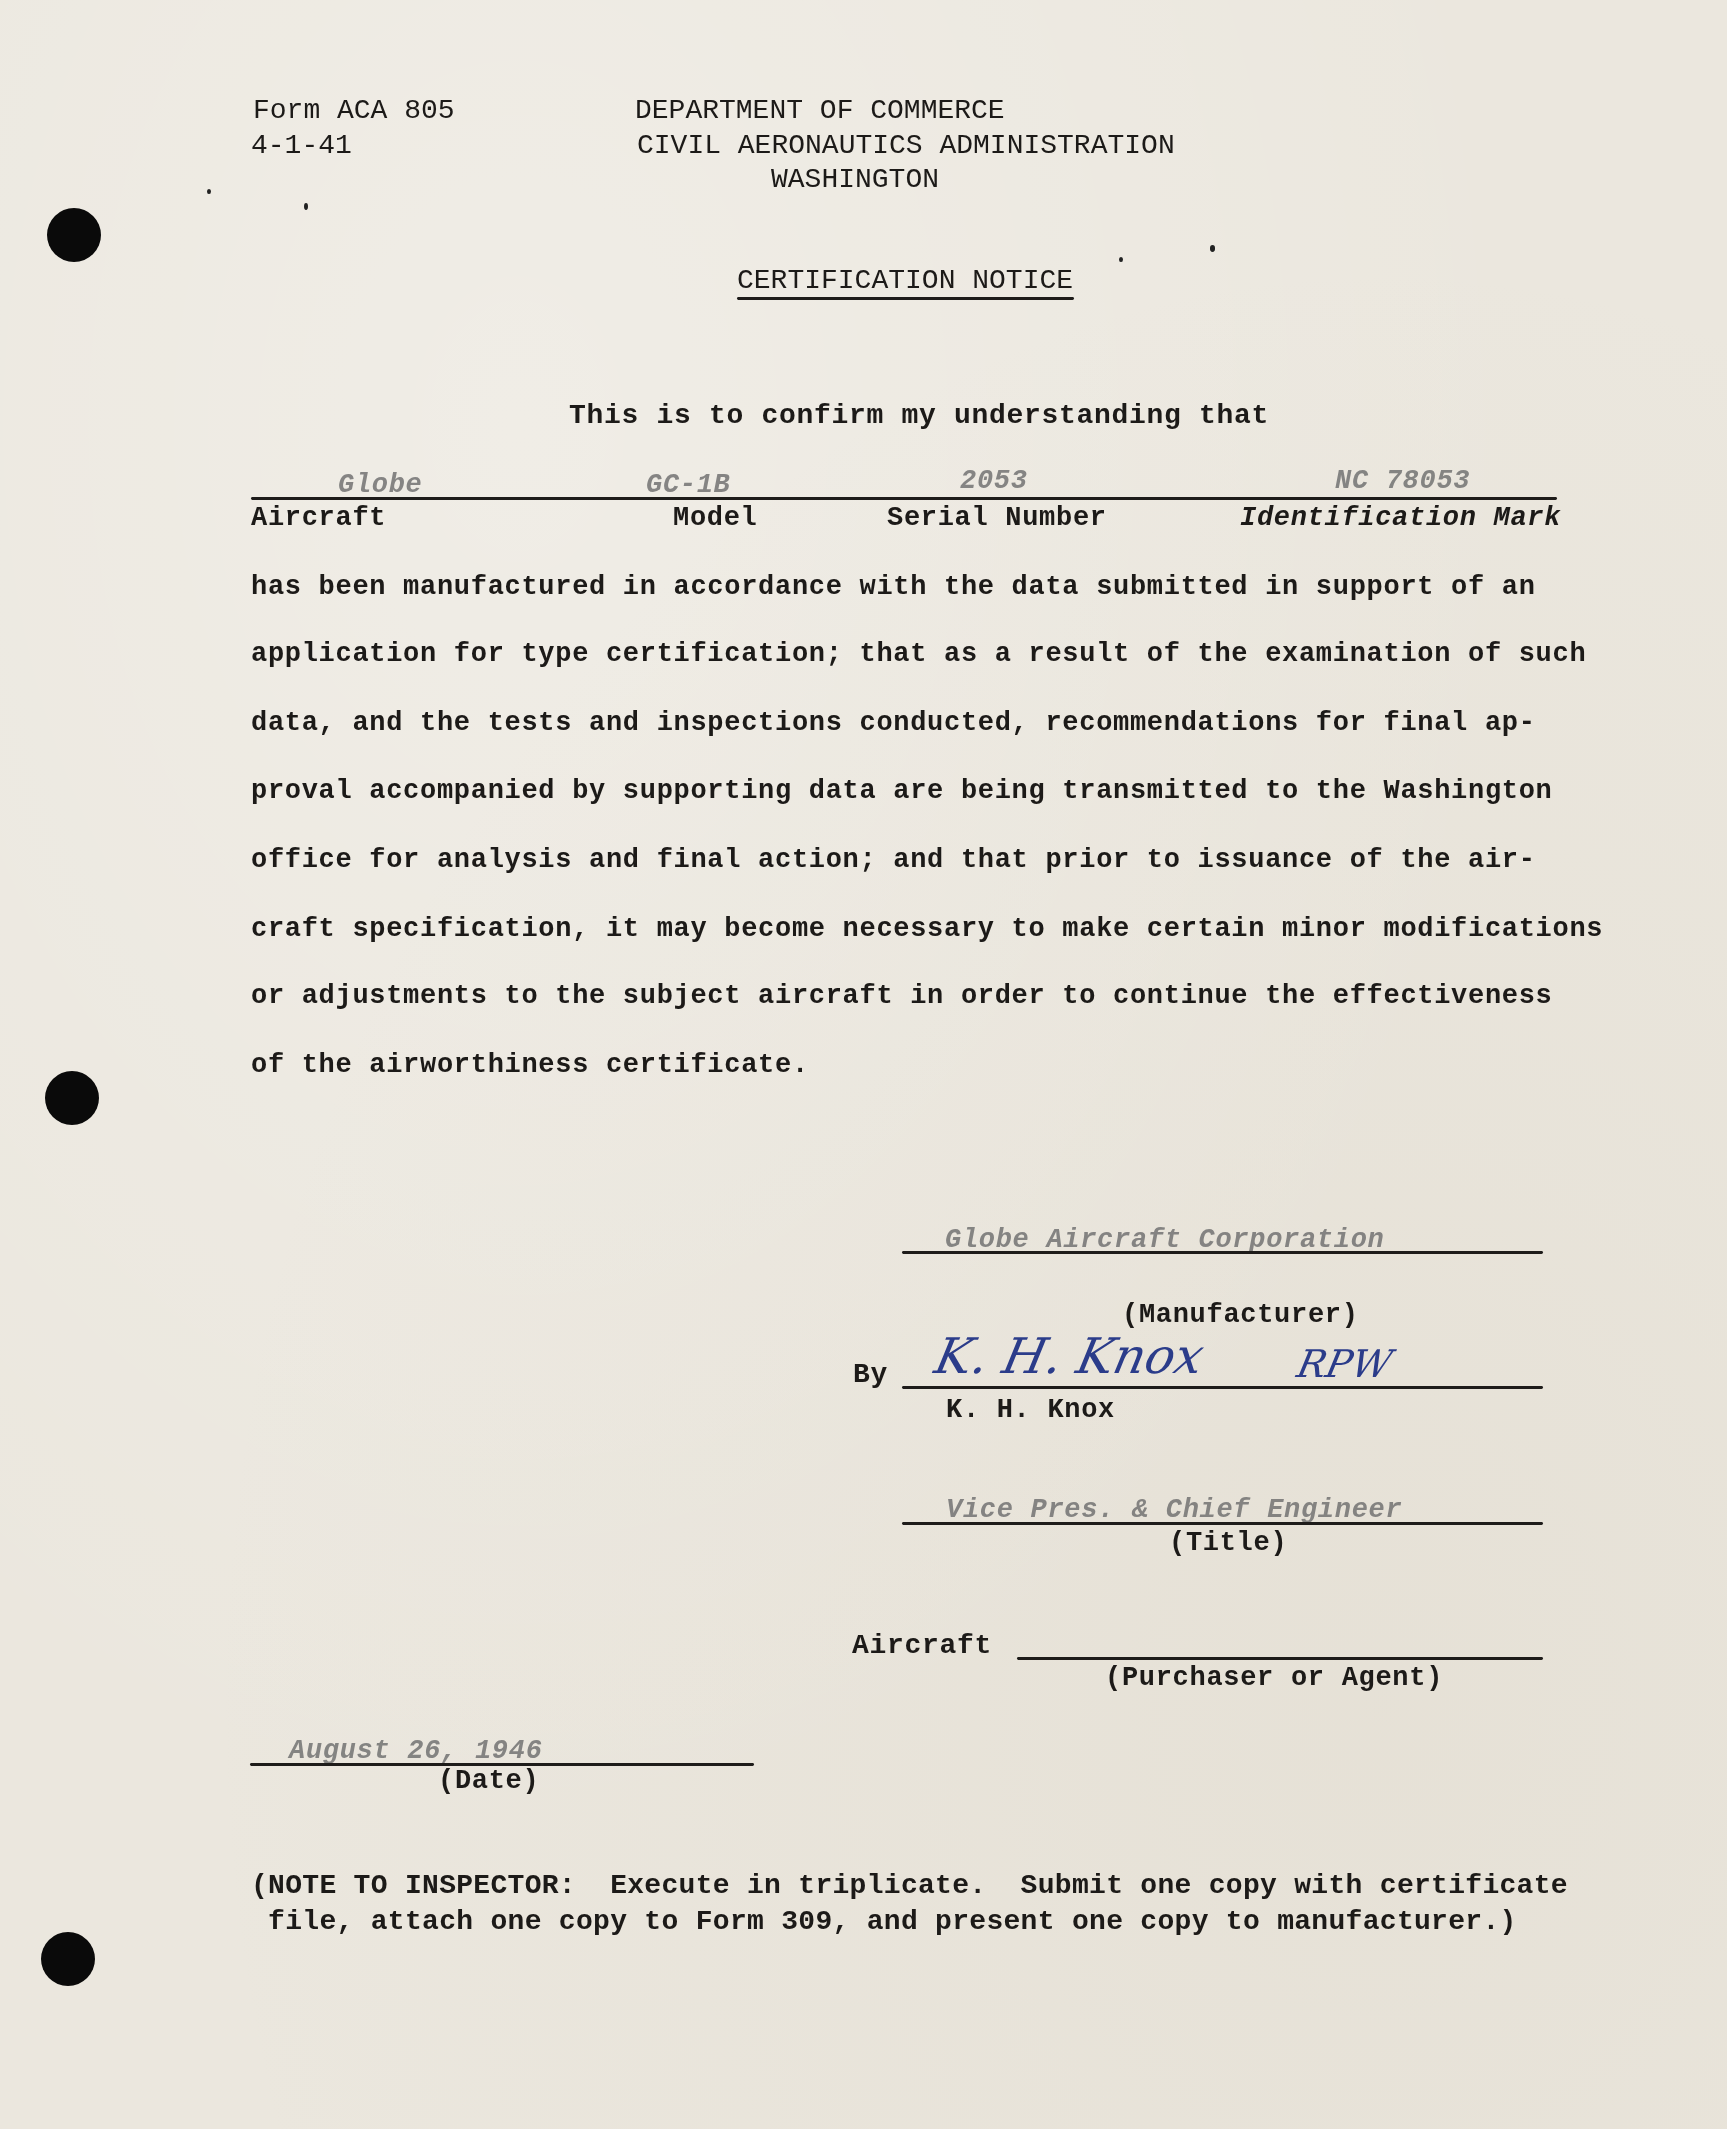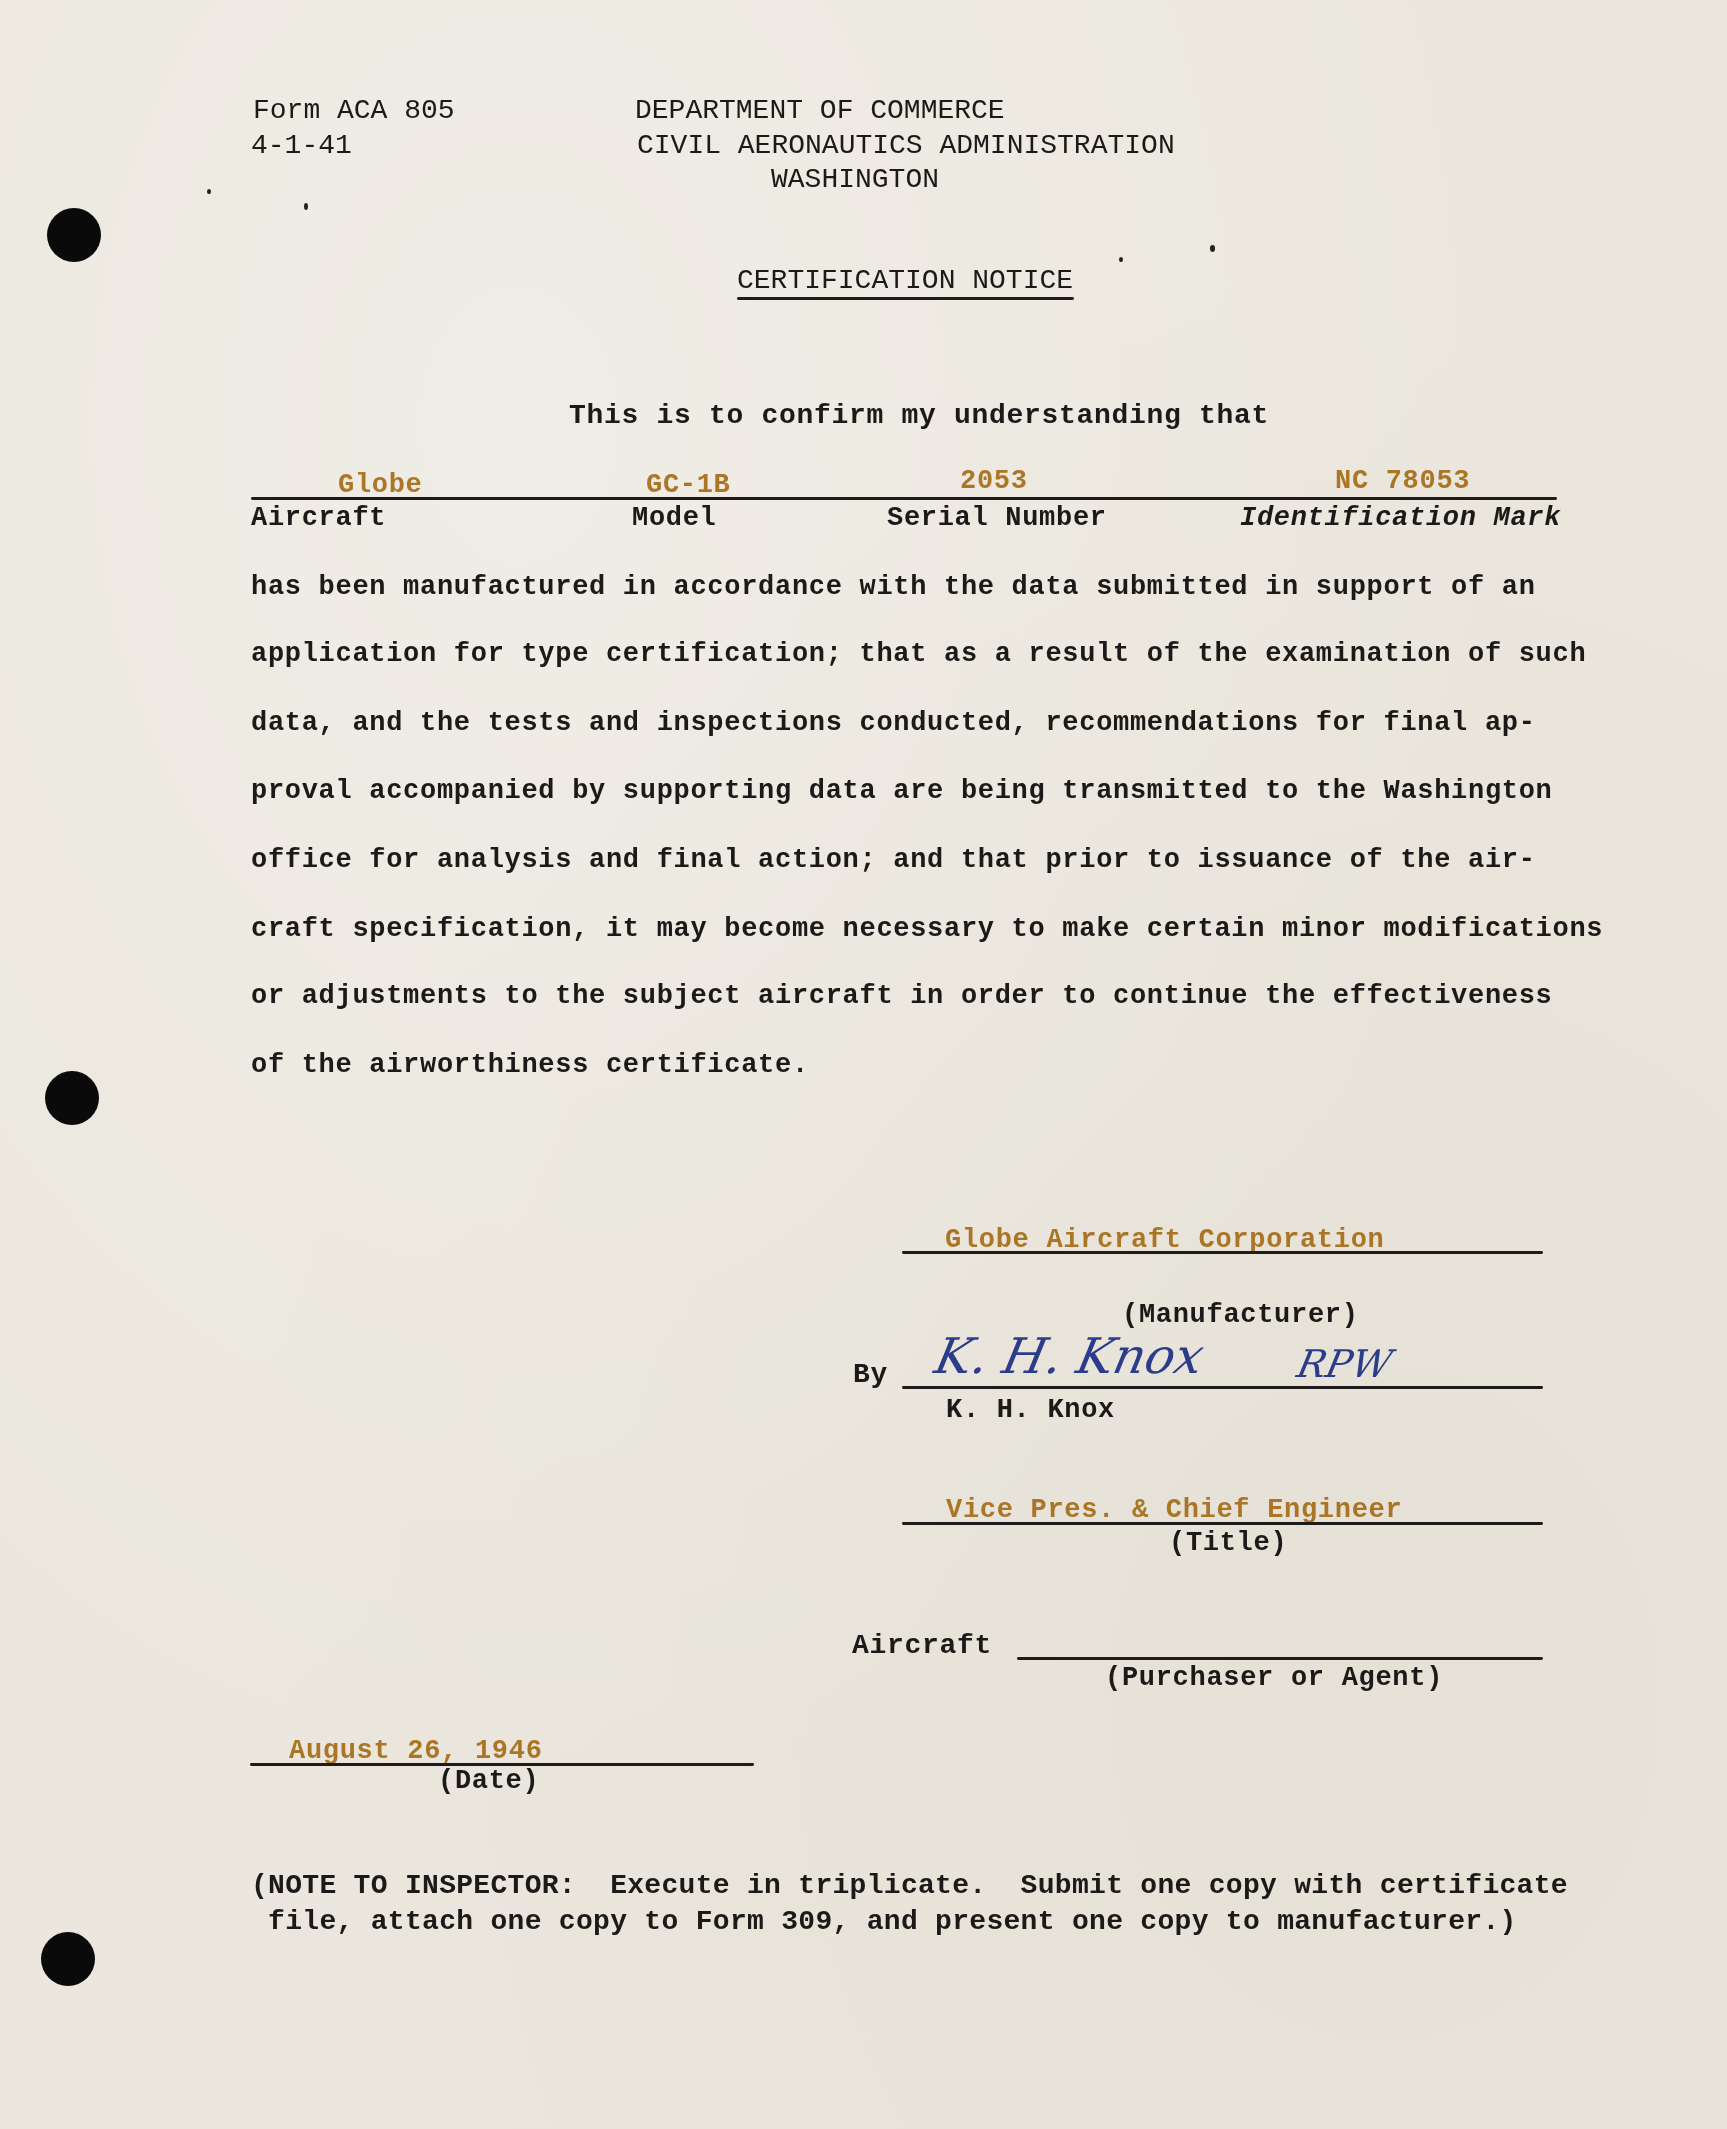--- a/index.html
+++ b/index.html
@@ -17,21 +17,21 @@
       #ebe7de;
   }
   .hole {
     position: absolute; width: 54px; height: 54px; border-radius: 50%;
     background: #0a0a0a;
   }
   .t { position: absolute; white-space: pre; font-weight: bold; font-size: 27px; letter-spacing: 0.7px; }
   .hdr { font-weight: normal; font-size: 28px; letter-spacing: 0px; }
   .center { text-align: center; }
   .rule { position: absolute; height: 3.4px; background: #1e1c1a; border-radius: 1.4px; }
-  .filled { color: #a16207; opacity: 0.85; }
+  .filled { color: #737373; opacity: 0.85; font-style: italic; }
   .body-line { position: absolute; left: 251px; font-size: 27px; font-weight: bold; white-space: pre; letter-spacing: 0.7px; }
   .sig {
     position: absolute; font-family: "DejaVu Serif", serif; font-style: italic;
     color: #2b3c8a; font-size: 49px; transform: skewX(-12deg); white-space: pre;
   }
   .speck { position: absolute; background: #222; border-radius: 50%; }
 </style>
 </head>
 <body>
 
@@ -57,21 +57,21 @@
 <div class="rule" style="left:737px; top:297px; width:337px; height:2.7px;"></div>
 
 <div class="t" style="left:569px; top:400px; font-size:28px;">This is to confirm my understanding that</div>
 
 <div class="t filled" style="left:338px; top:470px;">Globe</div>
 <div class="t filled" style="left:646px; top:470px;">GC-1B</div>
 <div class="t filled" style="left:960px; top:466px;">2053</div>
 <div class="t filled" style="left:1335px; top:466px;">NC 78053</div>
 <div class="rule" style="left:251px; top:497px; width:1306px;"></div>
 <div class="t" style="left:251px; top:503px;">Aircraft</div>
-<div class="t" style="left:632px; top:503px;">Model</div>
+<div class="t" style="left:673px; top:503px;">Model</div>
 <div class="t" style="left:887px; top:503px;">Serial Number</div>
 <div class="t" style="left:1240px; top:503px;font-style:italic;">Identification Mark</div>
 
 <div class="body-line" style="top:572px;">has been manufactured in accordance with the data submitted in support of an</div>
 <div class="body-line" style="top:639px;">application for type certification; that as a result of the examination of such</div>
 <div class="body-line" style="top:708px;">data, and the tests and inspections conducted, recommendations for final ap-</div>
 <div class="body-line" style="top:776px;">proval accompanied by supporting data are being transmitted to the Washington</div>
 <div class="body-line" style="top:845px;">office for analysis and final action; and that prior to issuance of the air-</div>
 <div class="body-line" style="top:914px;">craft specification, it may become necessary to make certain minor modifications</div>
 <div class="body-line" style="top:981px;">or adjustments to the subject aircraft in order to continue the effectiveness</div>

